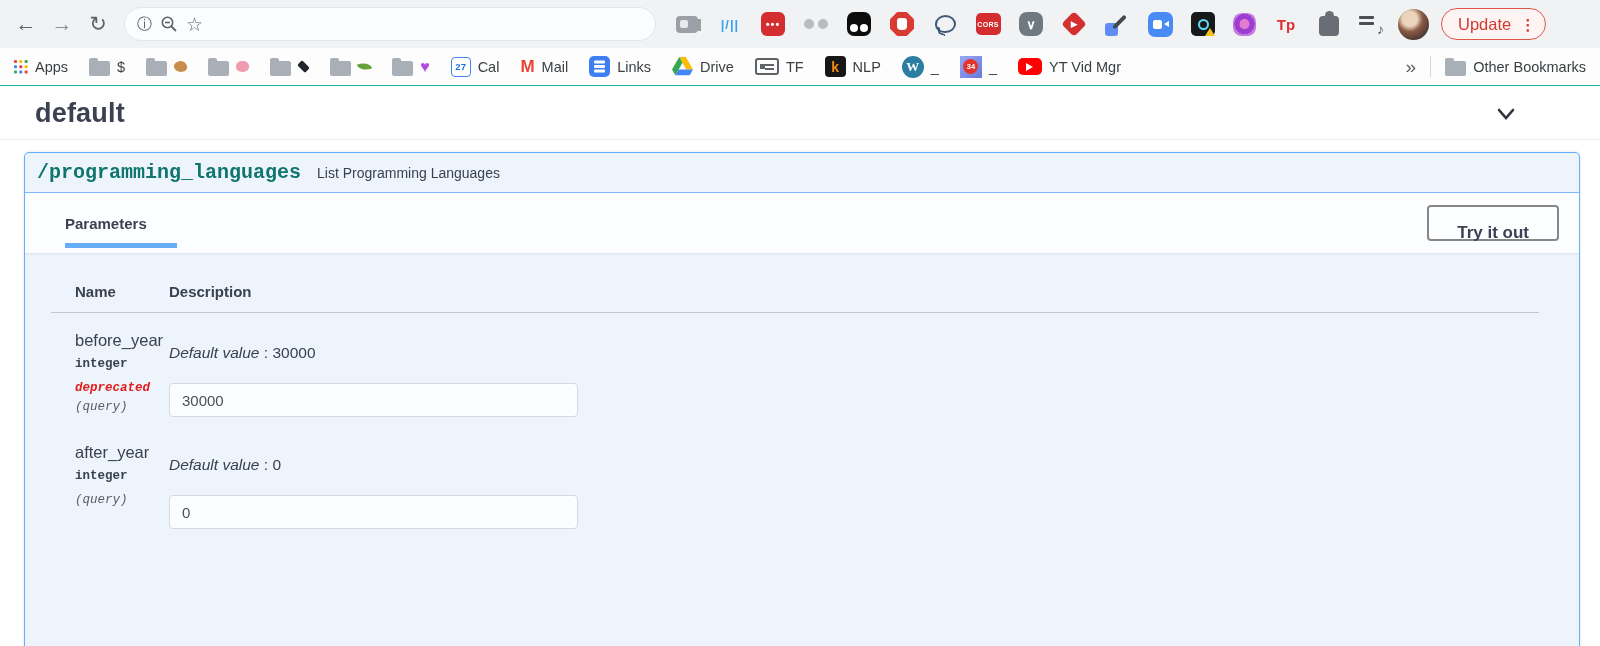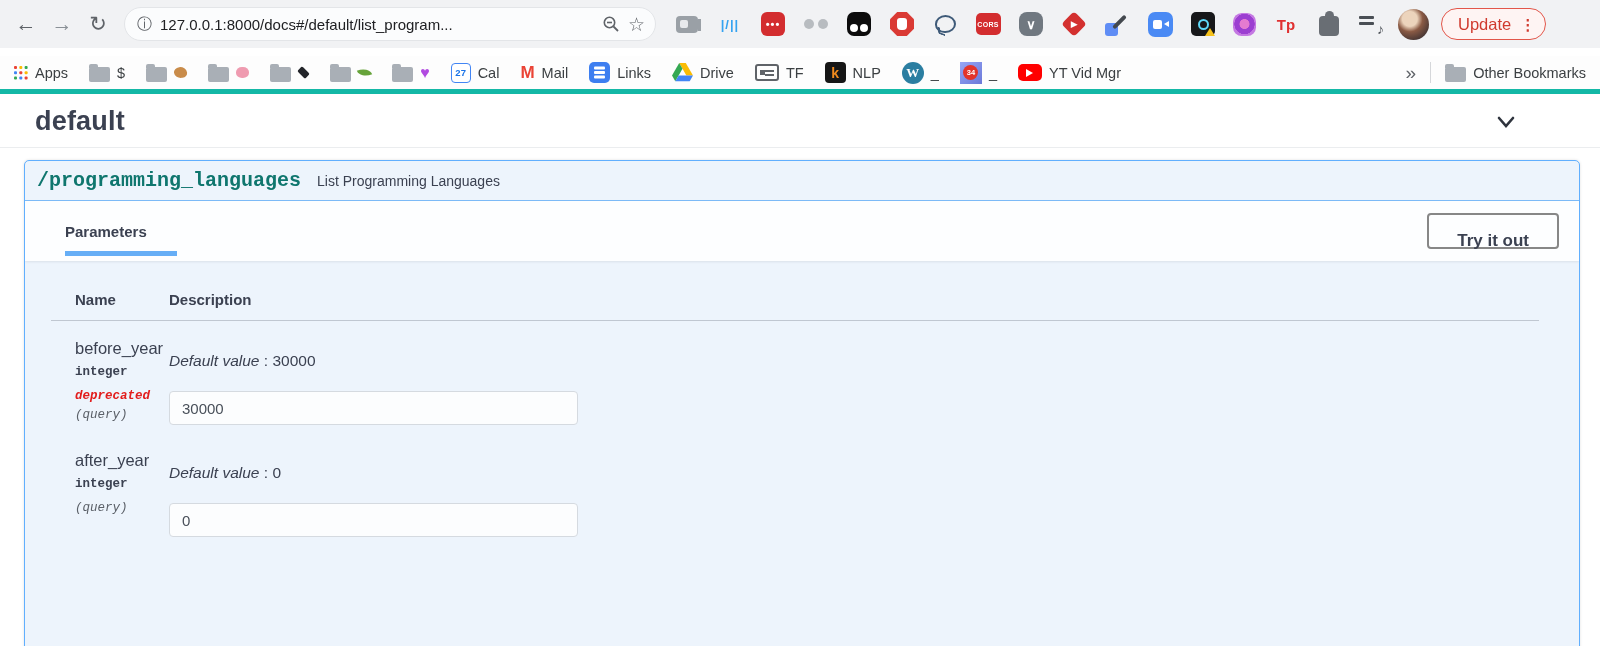--- a/index.html
+++ b/index.html
@@ -76,22 +76,22 @@
   .ext-playlist i { position:absolute; right:0; bottom:-2px; font-style:normal; font-size:14px; color:#4a4f55; }
 
   .avatar { width:31px; height:31px; border-radius:50%; margin-left:14px; flex:0 0 auto;
       background:radial-gradient(circle at 38% 32%, #ecd4bc 0 26%, #8a5a44 45%, #23232b 95%); }
   .update-pill { margin-left:12px; height:32px; border:1.5px solid #e2564a; border-radius:17px; background:#fef4f3;
       display:flex; align-items:center; gap:9px; padding:0 10px 0 16px; flex:0 0 auto; }
   .update-pill .txt { color:#d03a2e; font-size:16.5px; }
   .update-pill .kebab { color:#d03a2e; font-size:15px; font-weight:bold; line-height:1; }
 
   
-  .bookmarks { height:38px; background:#fdfdfd; border-bottom:5px solid #14b8a6; display:flex;
-      align-items:center; padding:0 14px; gap:21px;margin-top:8px; }
+  .bookmarks { height:38px; background:#fdfdfd; border-bottom:1px solid #14b8a6; display:flex;
+      align-items:center; padding:0 14px; gap:21px; }
   .bm { display:flex; align-items:center; gap:7px; font-size:14.5px; color:#3c4043; flex:0 0 auto; }
   .apps-grid { width:14px; height:14px; position:relative; }
   .apps-grid i { position:absolute; left:0; top:0; width:3.2px; height:3.2px; border-radius:1px; background:#ea4335;
       box-shadow:5.3px 0 0 #fbbc04, 10.6px 0 0 #34a853, 0 5.3px 0 #4285f4, 5.3px 5.3px 0 #ea4335,
       10.6px 5.3px 0 #fbbc04, 0 10.6px 0 #34a853, 5.3px 10.6px 0 #4285f4, 10.6px 10.6px 0 #ea4335; }
   .folder { width:21px; height:15px; background:#a9afb6; border-radius:2px; position:relative; margin-top:3px; flex:0 0 auto; }
   .folder::before { content:""; position:absolute; top:-3px; left:0; width:9px; height:4px; background:#a9afb6;
       border-radius:2px 2px 0 0; }
   .mk-horse { width:13px; height:11px; background:#c98c4a; border-radius:45% 55% 40% 55%; transform:rotate(-8deg); }
   .mk-brain { width:13px; height:11px; background:#ef9bb0; border-radius:46%; }
@@ -167,21 +167,20 @@
 </head>
 <body>
 
 <div class="toolbar">
   <div class="navbtn">←</div>
   <div class="navbtn fwd">→</div>
   <div class="navbtn">↻</div>
 
   <div class="omnibox">
     <span class="omni-info">ⓘ</span>
-    <span class="omni-url">127.0.0.1:8000/docs#/default/list_program...</span>
     <span class="omni-ic">
       <svg width="18" height="18" viewBox="0 0 18 18">
           <circle cx="7.5" cy="7.5" r="5.2" fill="none" stroke="#5f6368" stroke-width="1.6"></circle>
           <line x1="5" y1="7.5" x2="10" y2="7.5" stroke="#5f6368" stroke-width="1.6"></line>
           <line x1="11.5" y1="11.5" x2="16" y2="16" stroke="#5f6368" stroke-width="1.8"></line>
         </svg>
     </span>
     <span class="star">☆</span>
   </div>
 

